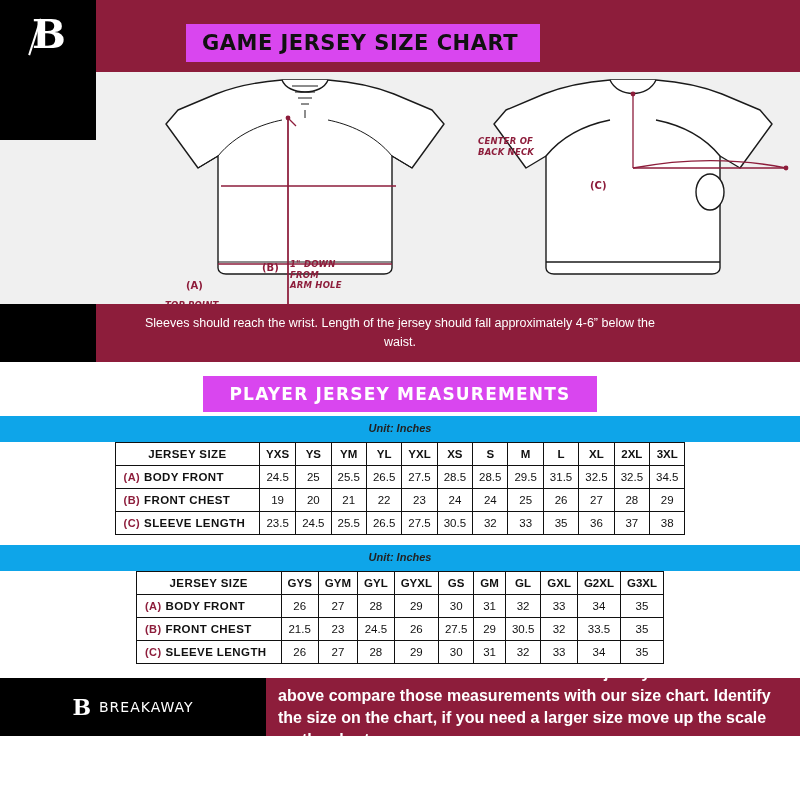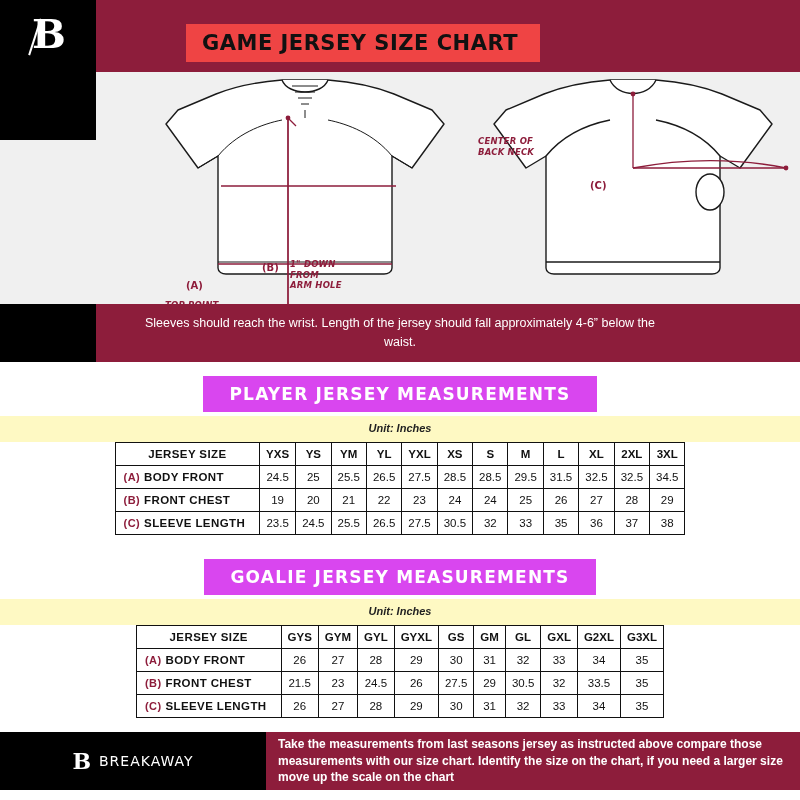--- a/index.html
+++ b/index.html
@@ -47,21 +47,21 @@
   .logo-mark .slash {
     position: absolute;
     left: 2px; top: 4px;
     width: 2px; height: 38px;
     background: #ffffff;
     transform: rotate(18deg);
   }
   .title-plate {
     position: absolute;
     left: 186px; top: 24px;
-    background: #ef4444;
+    background: #d946ef;
     padding: 7px 22px 7px 16px;
     z-index: 3;
   }
   .title-plate h1 {
     font-family: "DejaVu Sans", sans-serif;
     font-size: 21px;
     font-weight: bold;
     letter-spacing: 0.5px;
     color: #111111;
   }
@@ -126,21 +126,21 @@
     letter-spacing: 1.2px;
     padding: 8px 26px;
   }
   .unit-line {
     text-align: center;
     font-size: 11px;
     font-style: italic;
     font-weight: bold;
     color: #222;
     padding: 6px 0 8px 0;
-    background: #fef9c3;
+    background: #0ea5e9;
   }
   
   .table-wrap { display: flex; justify-content: center; background: #ffffff; }
   table.size {
     border-collapse: collapse;
     font-size: 11.5px;
     color: #111;
   }
   table.size th, table.size td {
     border: 1px solid #111;
@@ -192,21 +192,21 @@
     letter-spacing: 1px;
     text-align: center;
   }
   .footer-right {
     flex: 1;
     display: flex; align-items: center;
     padding: 0 14px 0 12px;
   }
   .footer-right p {
     color: #ffffff;
-    font-size: 12px;
+    font-size: 16px;
     line-height: 1.4;
     font-weight: bold;
   }
 </style>
 </head>
 <body>
 
 <div class="page">
 
   <div class="header">
@@ -375,23 +375,20 @@
           <td>36</td>
           <td>37</td>
           <td>38</td>
         </tr>
       </tbody>
     </table>
   </div>
 
   <div class="spacer-sm"></div>
 
-  <div class="section-band">
-    <div class="section-plate">GOALIE JERSEY MEASUREMENTS</div>
-  </div>
   <div class="unit-line">Unit: Inches</div>
   <div class="table-wrap">
     <table class="size">
       <thead>
         <tr>
           <th class="rowhead">JERSEY SIZE</th>
           <th>GYS</th>
           <th>GYM</th>
           <th>GYL</th>
           <th>GYXL</th>

